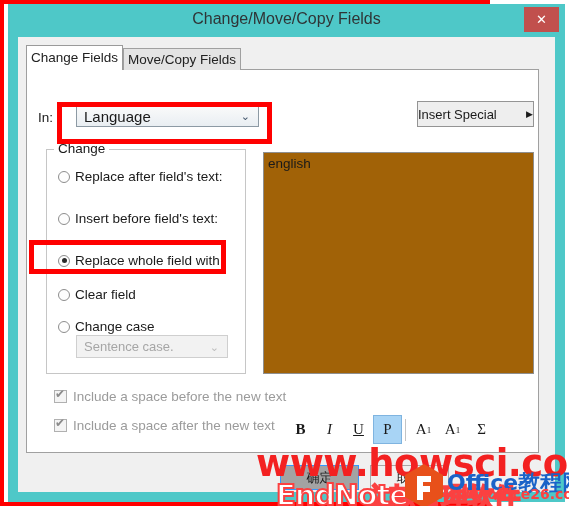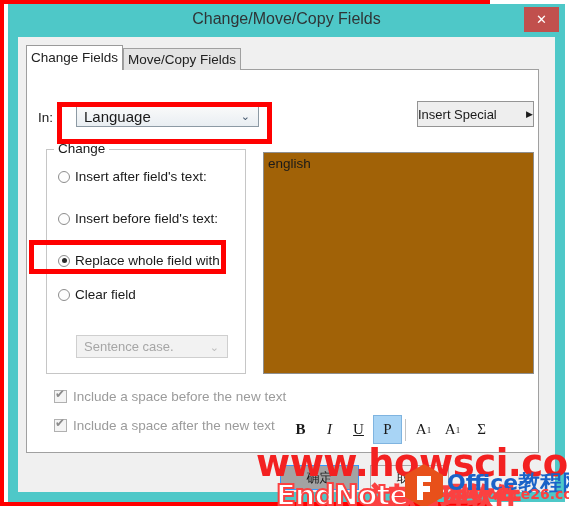--- a/index.html
+++ b/index.html
@@ -494,38 +494,42 @@
       <div id="insert-special">
         <span>Insert Special</span>
         <span class="caret">▶</span>
       </div>
 
       <div id="change-group"></div>
       <div id="change-legend">Change</div>
 
       <div class="radio-row" style="top:132px;">
         <span class="radio"></span>
-        <span>Insert after field's text:</span>
+        <span>Replace after field's text:</span>
       </div>
 
       <div class="radio-row" style="top:174px;">
         <span class="radio"></span>
         <span>Insert before field's text:</span>
       </div>
 
       <div class="radio-row" style="top:216px;">
         <span class="radio checked"></span>
         <span>Replace whole field with:</span>
       </div>
 
       <div class="radio-row" style="top:250px;">
         <span class="radio"></span>
         <span>Clear field</span>
       </div>
 
+      <div class="radio-row" style="top:282px;">
+        <span class="radio"></span>
+        <span>Change case</span>
+      </div>
 
       <div id="case-select">
         <span class="val">Sentence case.</span>
         <span class="arrow">⌄</span>
       </div>
 
       <div id="text-area">english</div>
 
       <div class="check-row" style="top:352px;">
         <span class="checkbox checked"></span>

